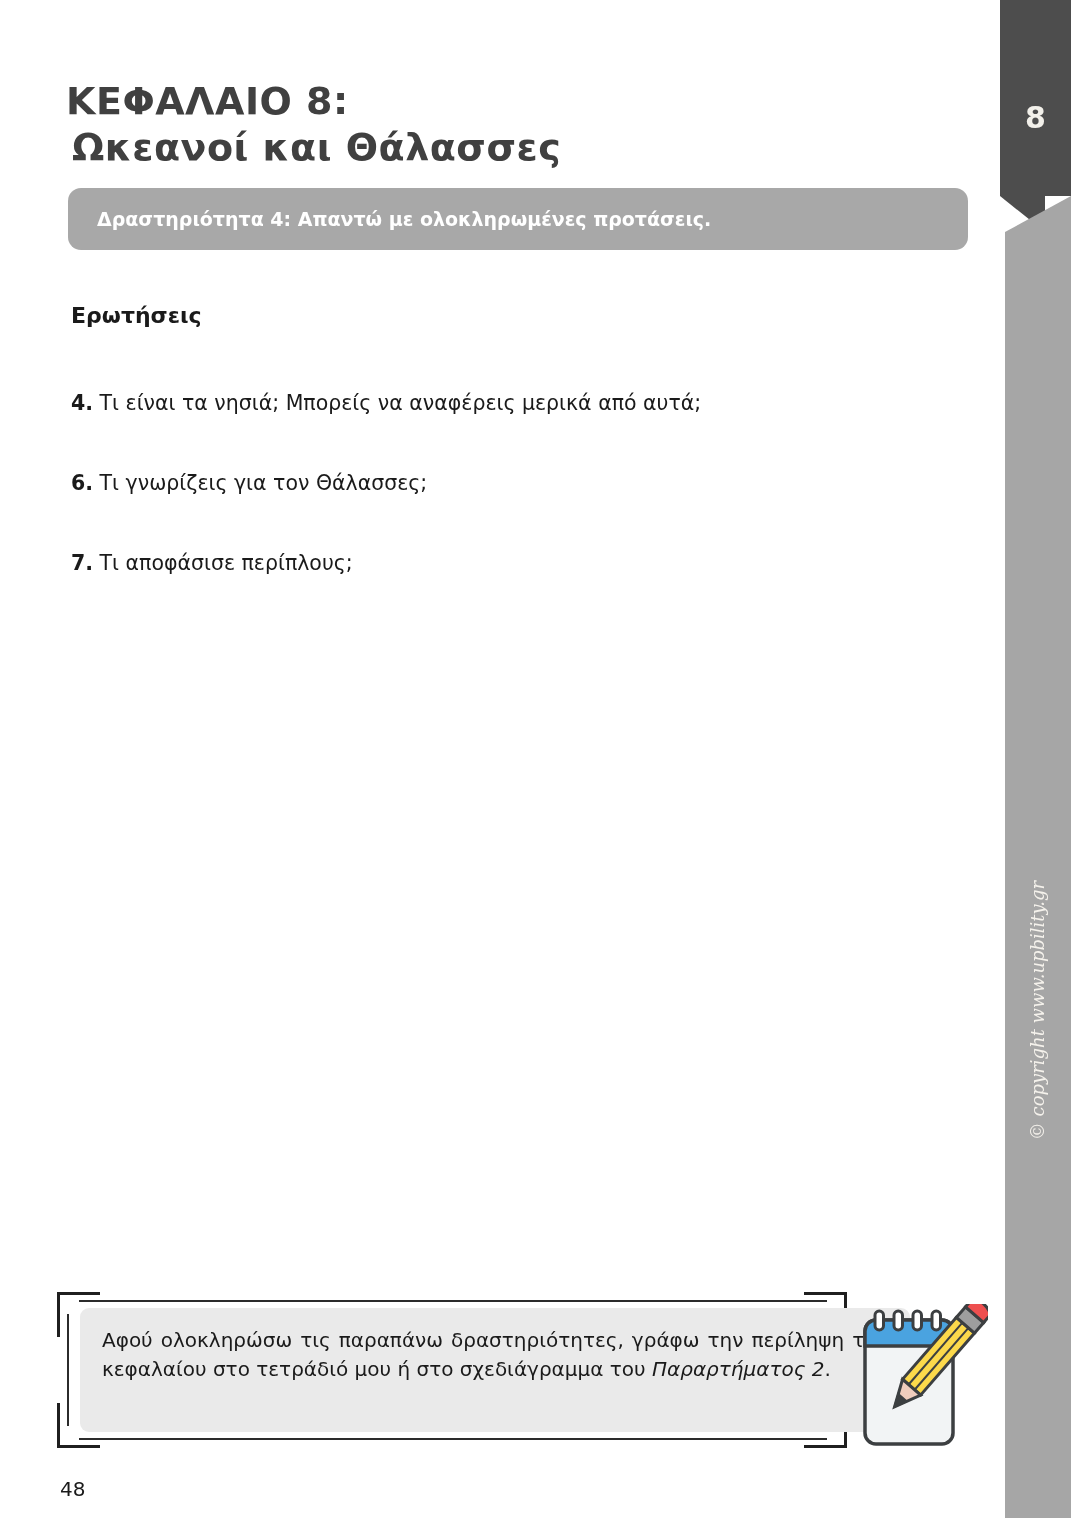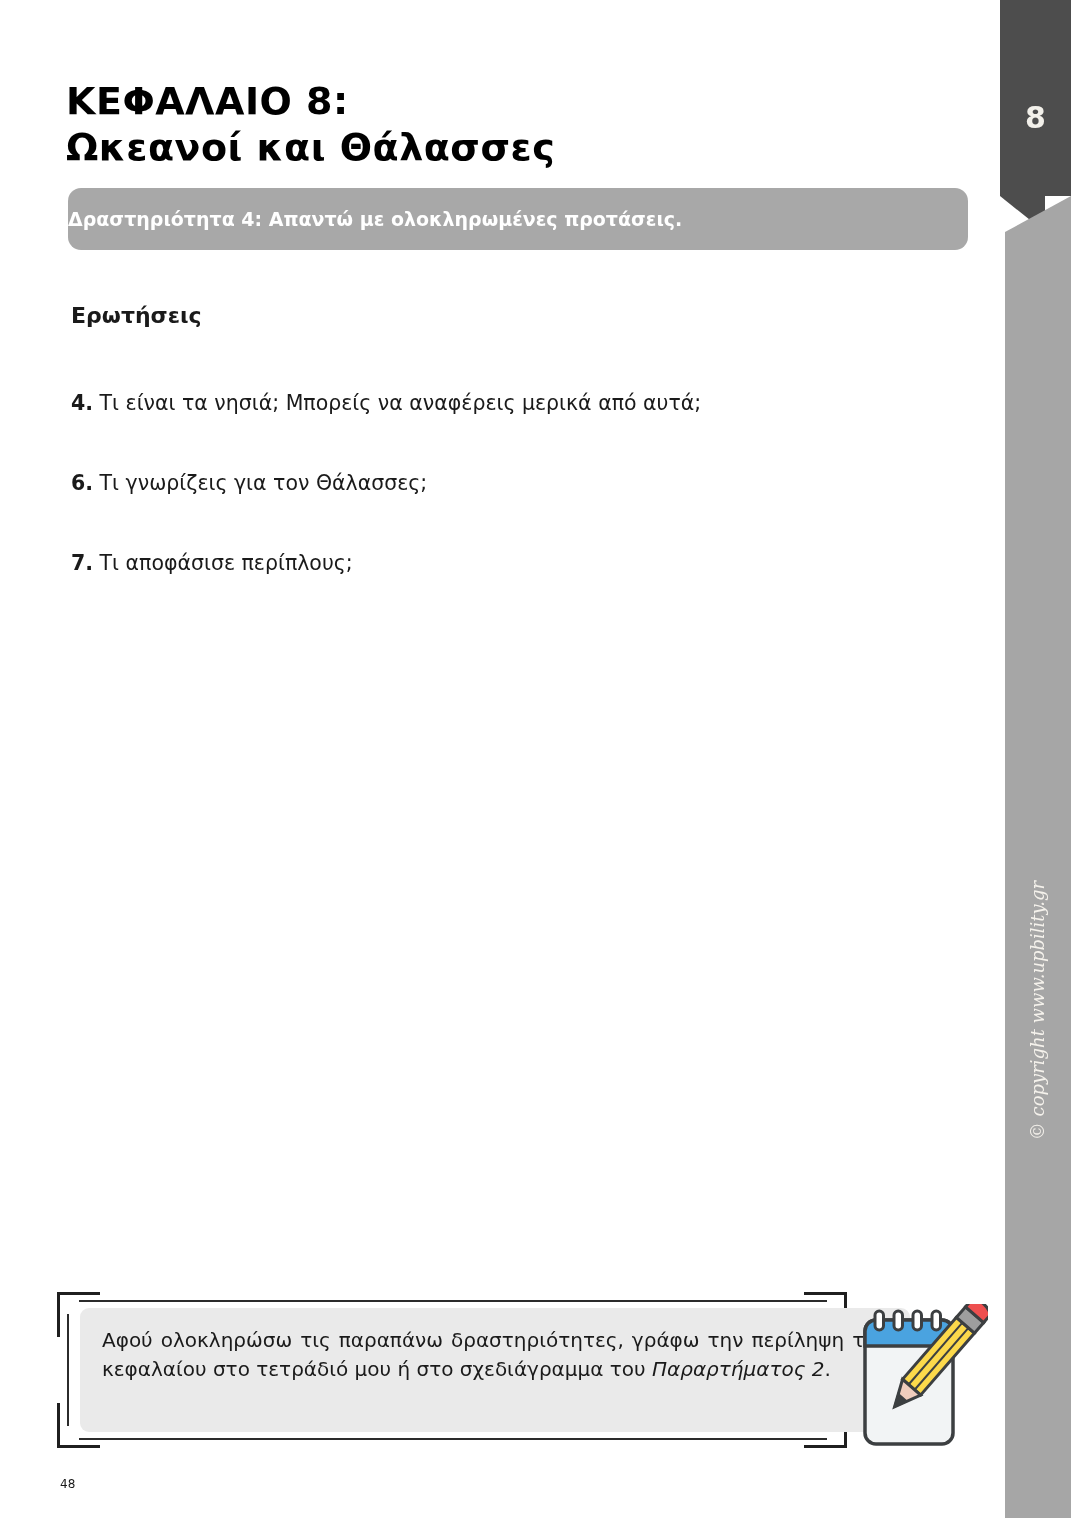--- a/index.html
+++ b/index.html
@@ -80,47 +80,49 @@
     transform: rotate(-90deg);
     white-space: nowrap;
     display: block;
   }
 
   
   .chapter-title {
     position: absolute;
     left: 66px;
     top: 78px;
-    color: #000000;
+    color: #404040;
     font-size: 38px;
     font-weight: bold;
     line-height: 1.22;
     letter-spacing: 0.5px;
     font-family: "DejaVu Sans", "Liberation Sans", sans-serif;
   }
   .chapter-title .line2 {
     display: block;
+    margin-left: 6px;
   }
 
   
   .activity-banner {
     position: absolute;
     left: 68px;
     top: 188px;
     width: 900px;
     height: 62px;
     background: #a8a8a8;
     border-radius: 13px;
     display: flex;
     align-items: center;
   }
   .activity-banner-label {
     color: #ffffff;
     font-size: 19px;
     font-weight: bold;
+    padding-left: 29px;
     font-family: "DejaVu Sans", "Liberation Sans", sans-serif;
     text-align: center;
   }
 
   
   .questions-heading {
     position: absolute;
     left: 71px;
     top: 303px;
     font-size: 22px;
@@ -202,21 +204,21 @@
     top: 1304px;
     width: 130px;
     height: 150px;
   }
 
   
   .page-number {
     position: absolute;
     left: 60px;
     top: 1477px;
-    font-size: 12px;
+    font-size: 20px;
     color: #1a1a1a;
     font-family: "DejaVu Sans", "Liberation Sans", sans-serif;
   }
 </style>
 </head>
 <body>
 
 <div class="side-tab">
   <div class="side-tab-number">8</div>
 </div>

